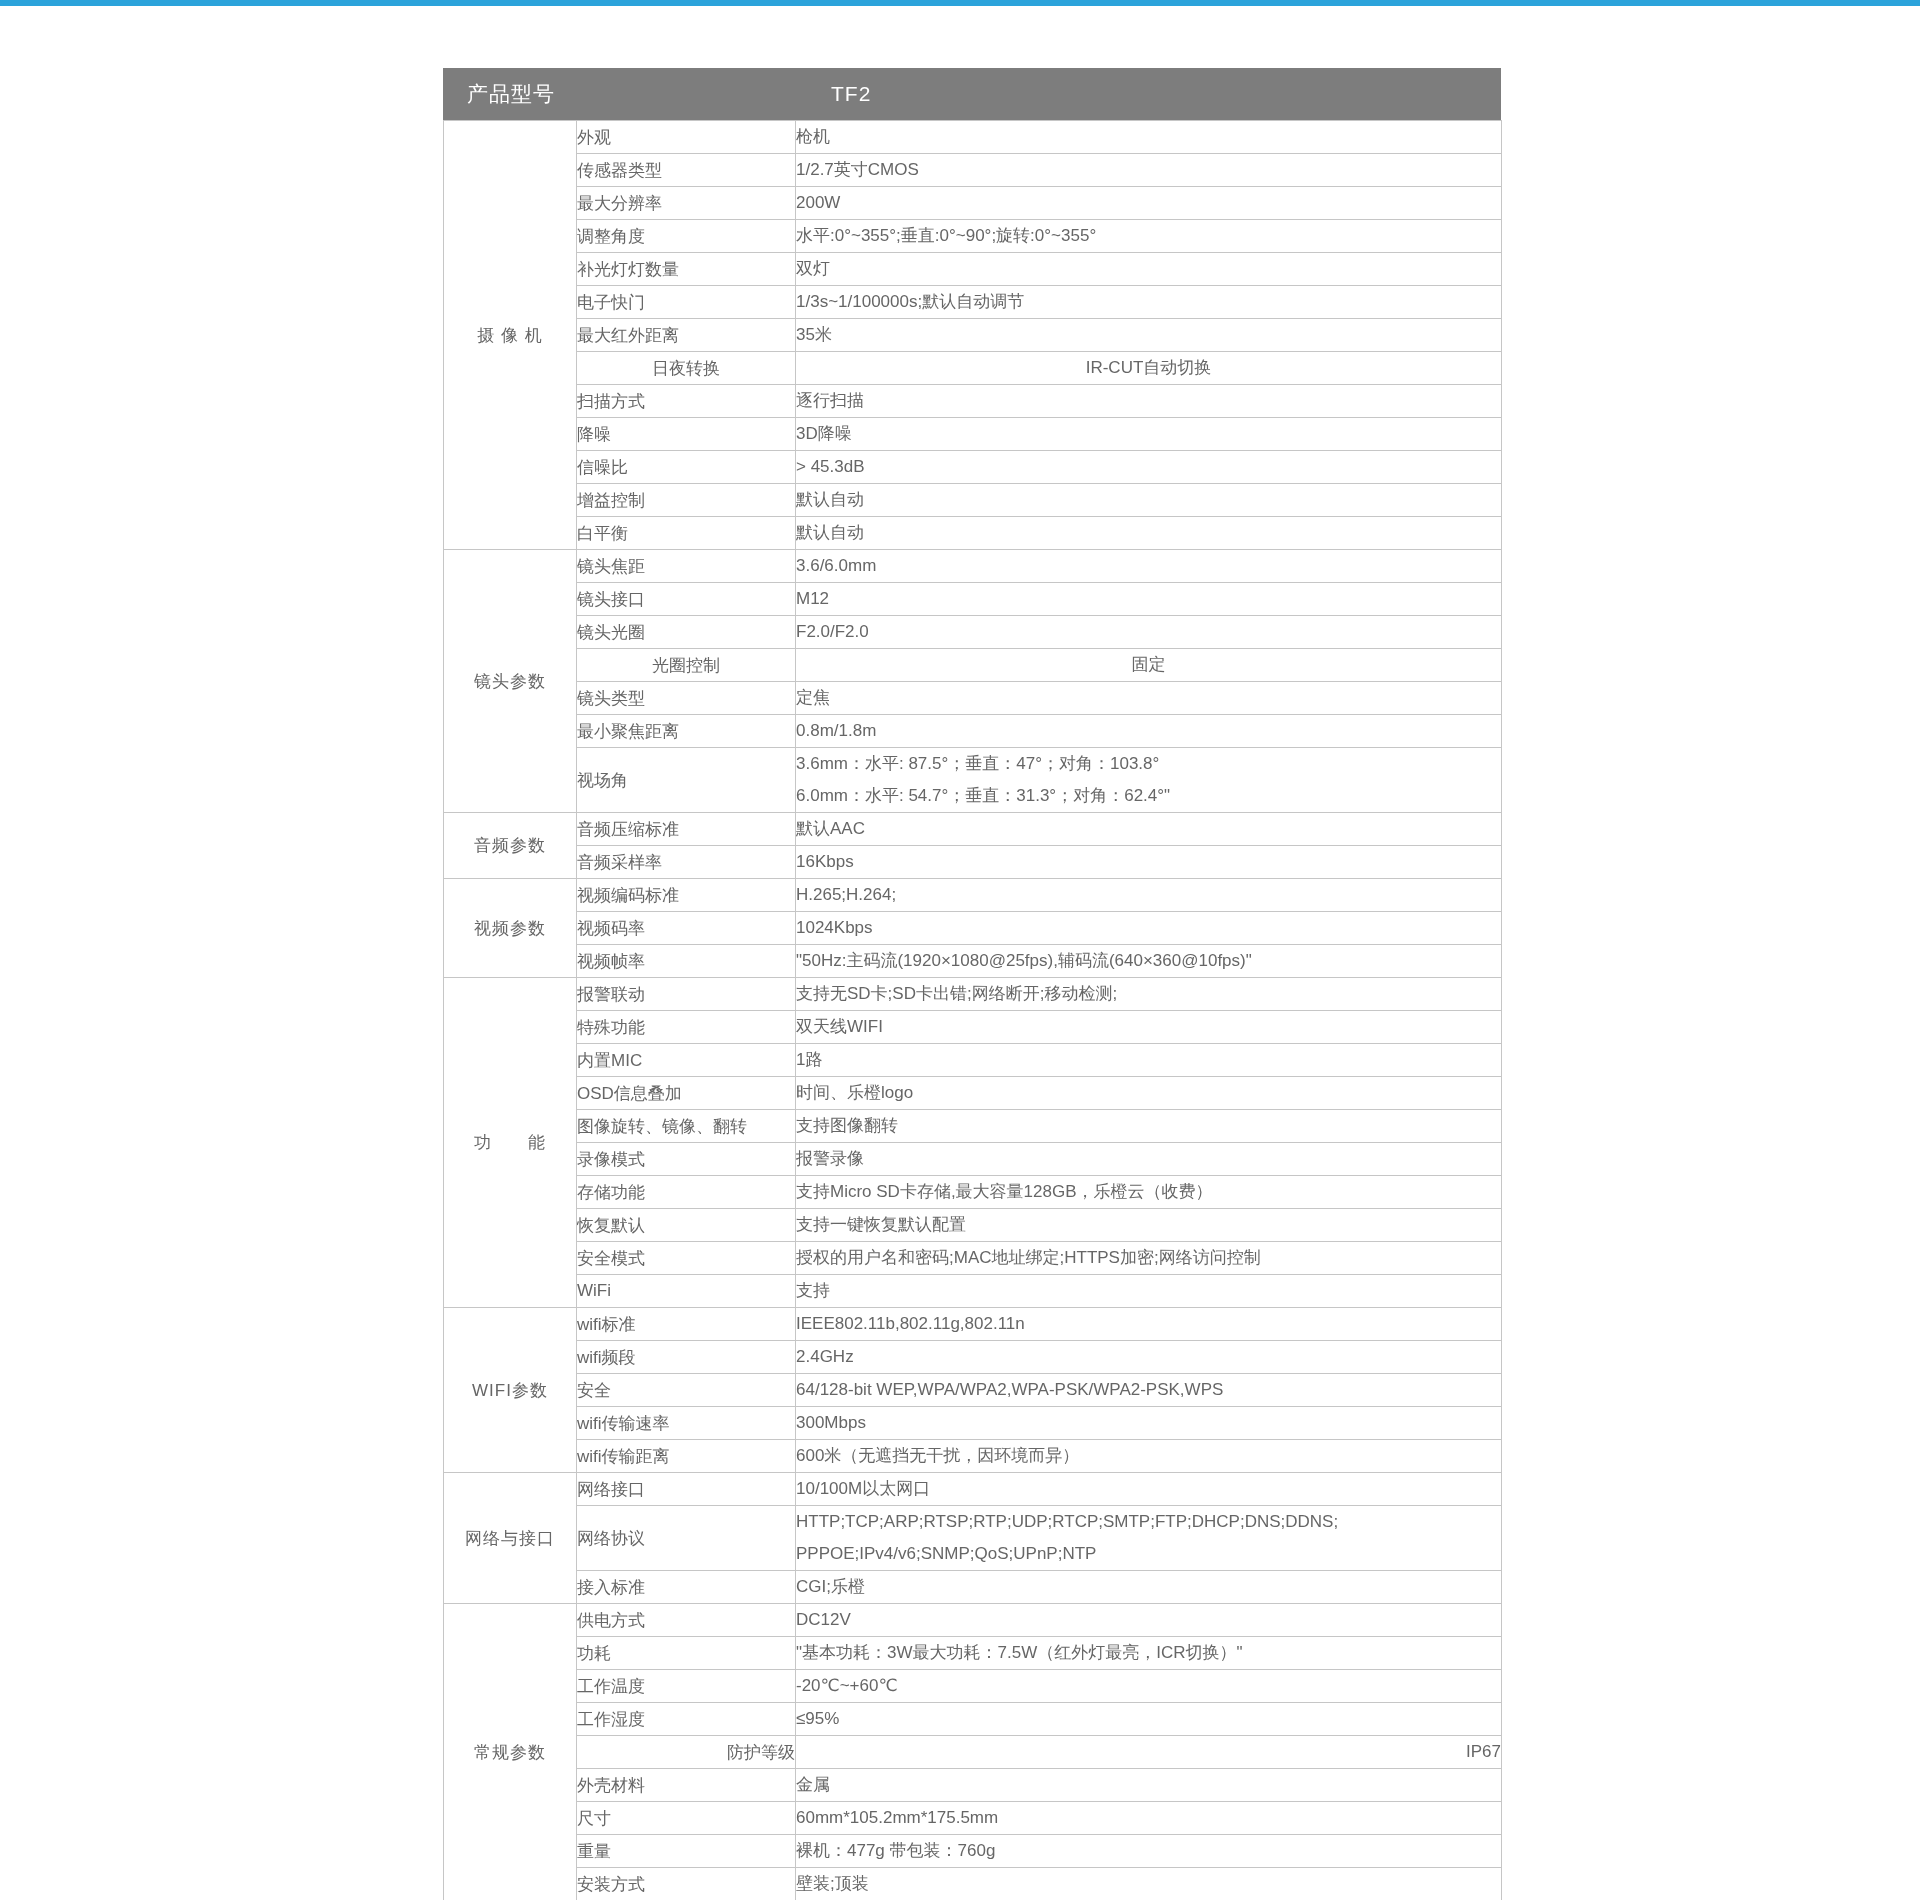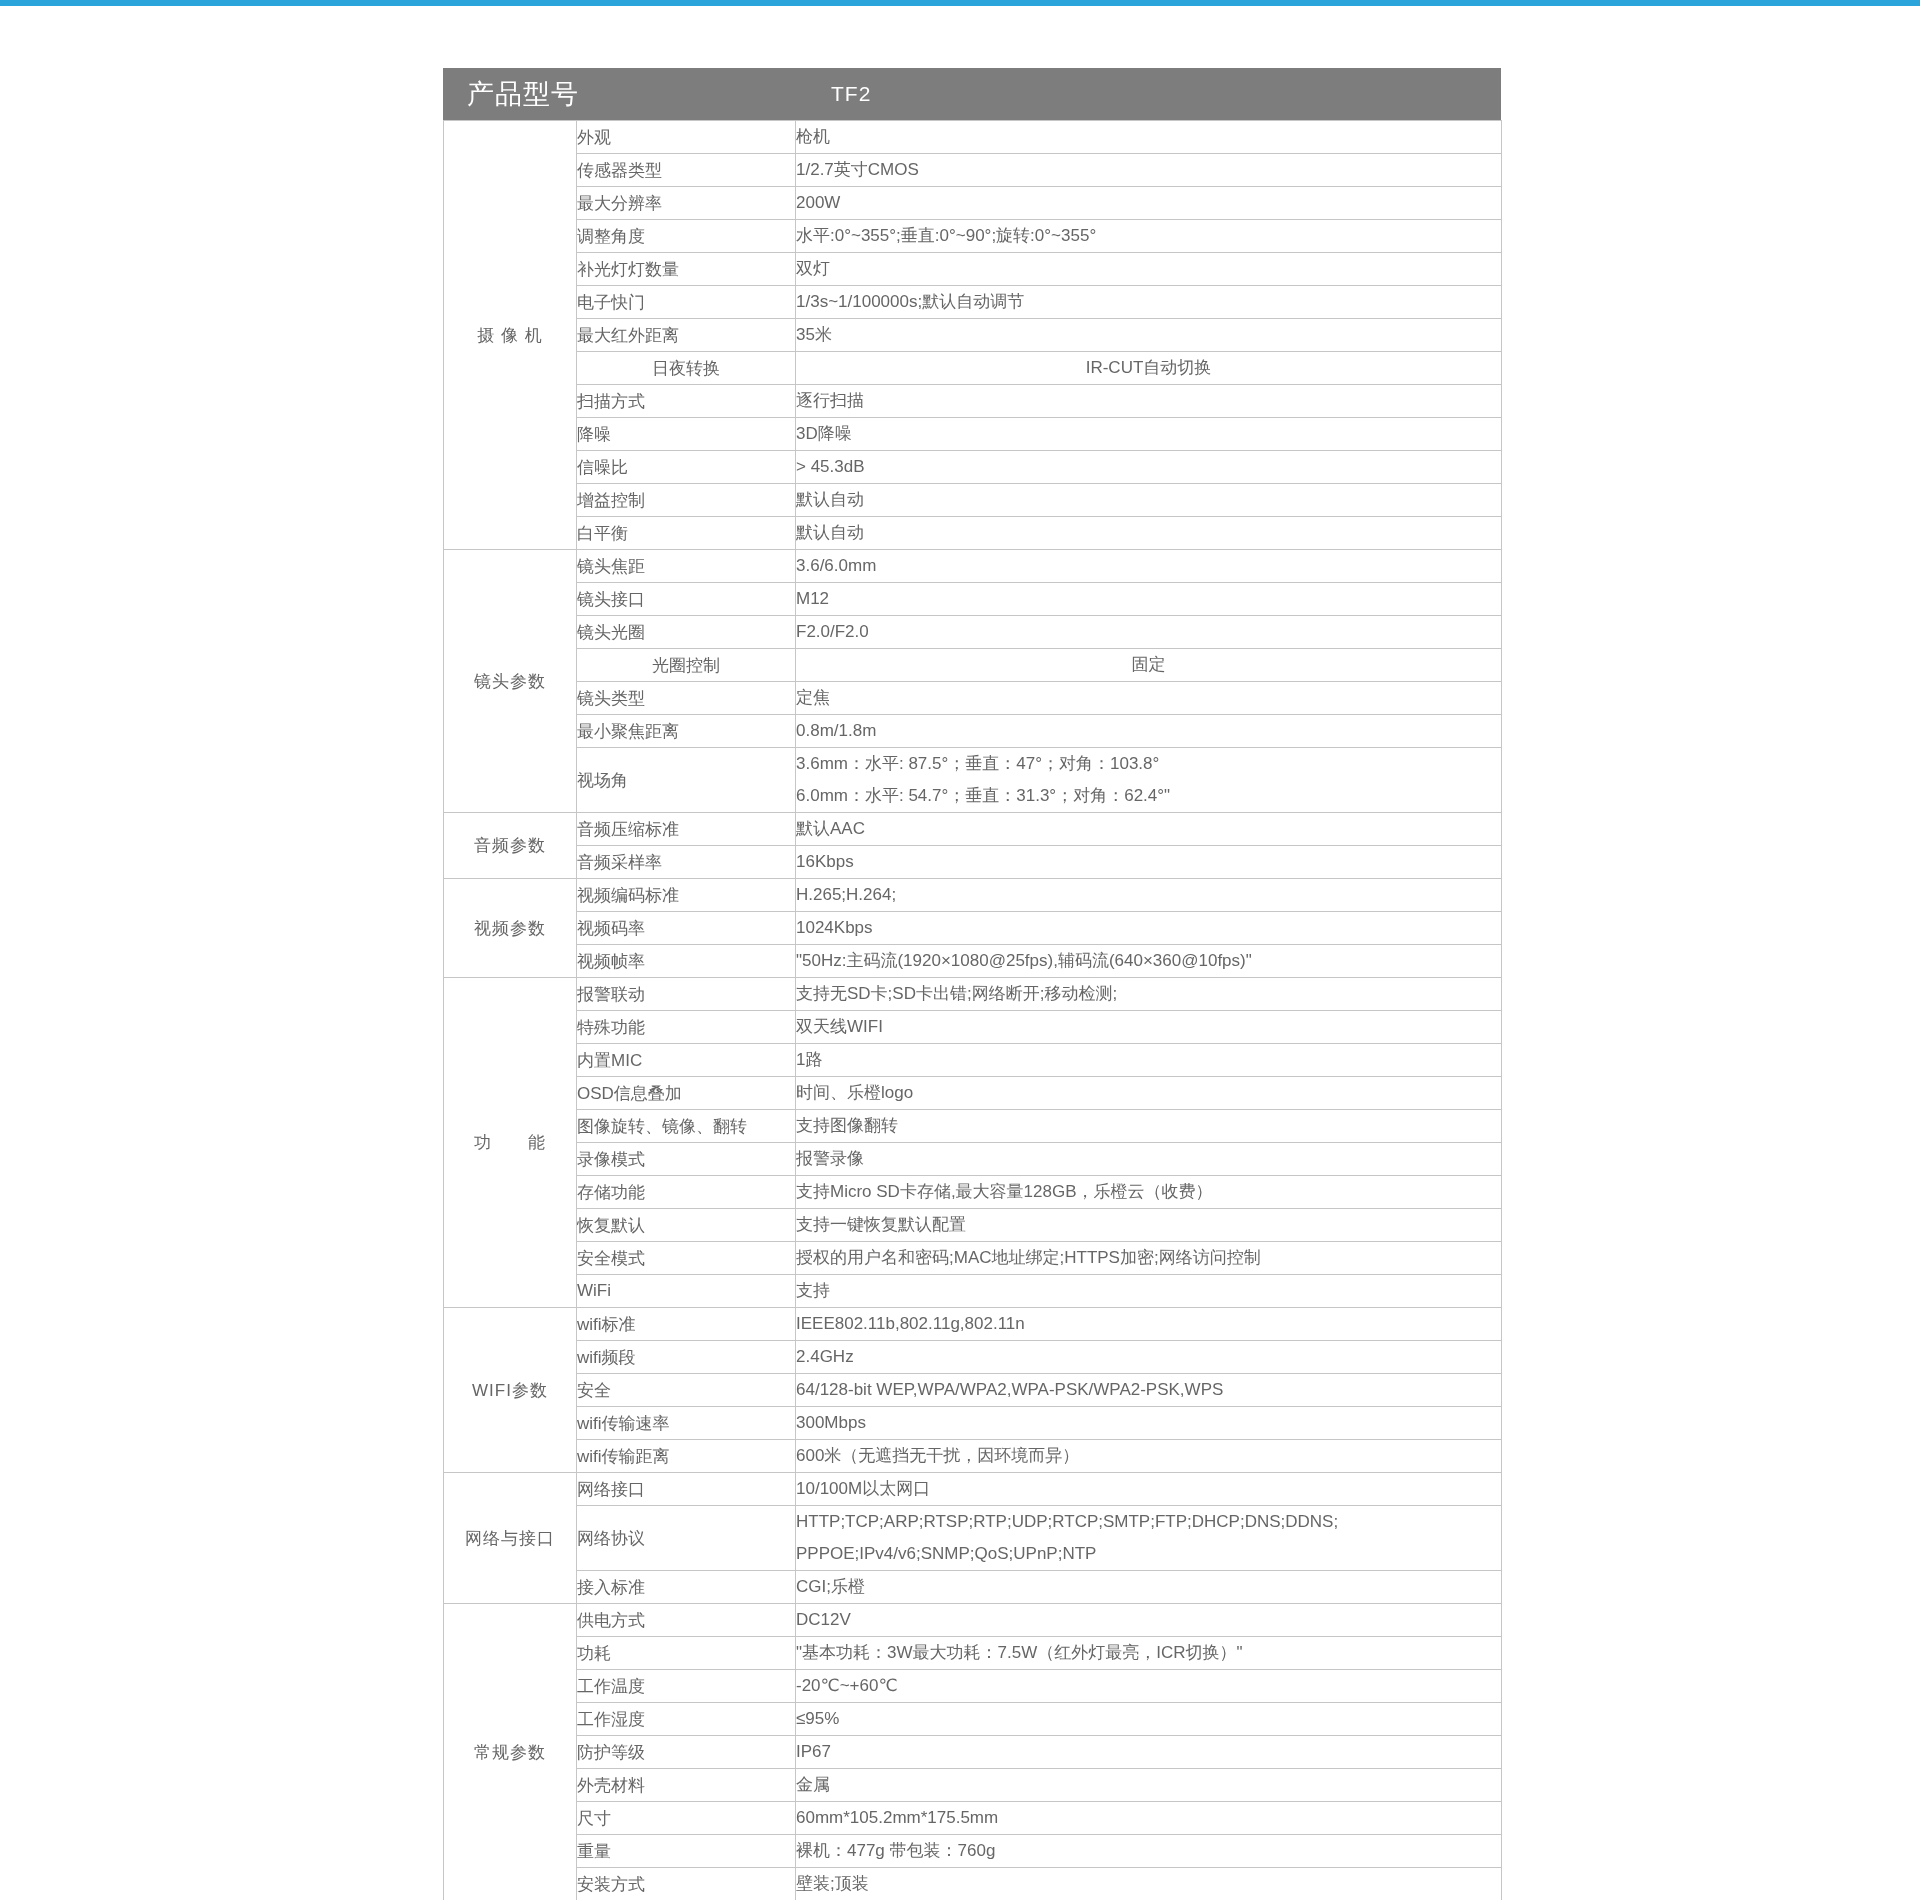--- a/index.html
+++ b/index.html
@@ -5,21 +5,21 @@
   html,body { margin:0; padding:0; background:#ffffff; }
   .page {
     position:relative; width:1920px; height:1900px; background:#ffffff; overflow:hidden;
     font-family:"Liberation Sans","DejaVu Sans",sans-serif;
   }
   .topbar { position:absolute; top:0; left:0; width:1920px; height:6px; background:#2BA3DB; }
   .spec { position:absolute; left:443px; top:68px; width:1058px; }
   .spec-header { position:relative; height:52px; background:#7d7d7d; }
   .spec-header .h-model-label {
     position:absolute; left:24px; top:0; height:52px; line-height:52px;
-    color:#ffffff; font-size:27px; letter-spacing:1px;
+    color:#ffffff; font-size:21px; letter-spacing:1px;
   }
   .spec-header .h-model-value {
     position:absolute; left:388px; top:0; height:52px; line-height:52px;
     color:#ffffff; font-size:21px; letter-spacing:1px;
   }
   table.spec-table { width:1058px; border-collapse:collapse; table-layout:fixed; }
   table.spec-table td {
     border:1px solid #c6c6c6; color:#666666; font-size:17px; padding:0;
     overflow:hidden; vertical-align:middle;
   }
@@ -237,21 +237,21 @@
             <td class="val">"基本功耗：3W最大功耗：7.5W（红外灯最亮，ICR切换）"</td>
           </tr>
           <tr style="height: 32.2px;">
             <td class="lbl">工作温度</td>
             <td class="val">-20℃~+60℃</td>
           </tr>
           <tr style="height: 32.2px;">
             <td class="lbl">工作湿度</td>
             <td class="val">≤95%</td>
           </tr>
-          <tr style="height: 32.2px;">
+          <tr style="height: 32.2px; text-align: right;">
             <td class="lbl">防护等级</td>
             <td class="val">IP67</td>
           </tr>
           <tr style="height: 32.2px;">
             <td class="lbl">外壳材料</td>
             <td class="val">金属</td>
           </tr>
           <tr style="height: 32.2px;">
             <td class="lbl">尺寸</td>
             <td class="val">60mm*105.2mm*175.5mm</td>

